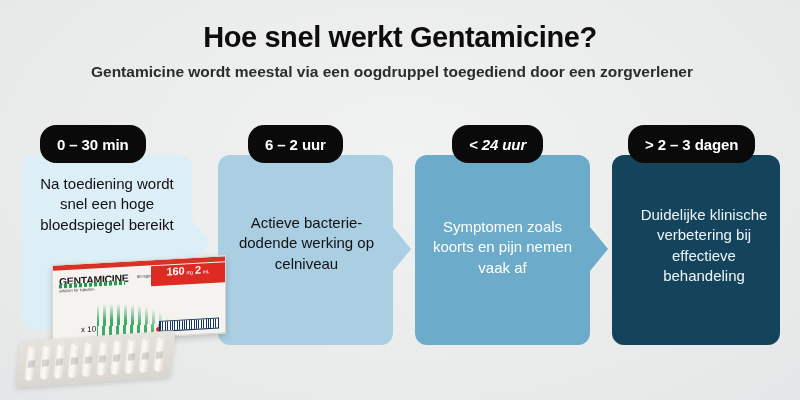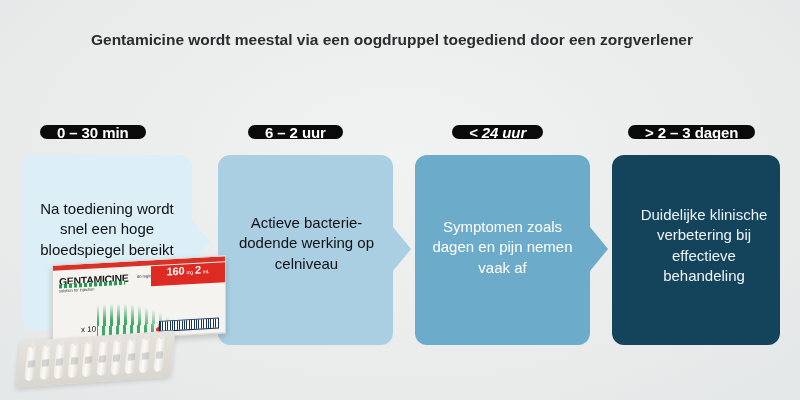--- a/index.html
+++ b/index.html
@@ -80,41 +80,41 @@
     width: 100%;
     text-align: center;
     font-size: 15px;
     line-height: 1.35;
     box-sizing: border-box;
     padding: 0 10px;
   }
   .badge {
     position: absolute;
     top: 0;
-    height: 14px;
+    height: 38px;
     border-radius: 16px;
     background: #0a0a0a;
     color: #ffffff;
     font-size: 15px;
     font-weight: bold;
     display: flex;
     align-items: center;
     justify-content: center;
     padding: 0 17px;
     white-space: nowrap;
     z-index: 5;
     letter-spacing: -0.1px;
   }
 
   
   .step1 { left: 22px; }
   .step1 .panel-wrap { left: 0; width: 170px; }
   .step1 .panel { width: 170px; height: 175px; background: #dceef6; }
   .step1 .arrow { left: 170px; top: 65px; border-left: 18px solid #dceef6; }
-  .step1 .panel-text { top: 44px; color: #101113; }
+  .step1 .panel-text { top: 19px; color: #101113; }
   .step1 .badge { left: 18px; }
 
   .step2 { left: 218px; }
   .step2 .panel-wrap { left: 0; width: 175px; }
   .step2 .panel { width: 175px; height: 190px; background: #aacfe3; }
   .step2 .arrow { left: 175px; top: 72px; border-left: 18px solid #aacfe3; }
   .step2 .panel-text { top: 58px; color: #101113; padding-left: 12px; }
   .step2 .badge { left: 30px; }
 
   .step3 { left: 415px; }
@@ -268,20 +268,21 @@
     background: rgba(150,150,150,0.35);
     border-radius: 1px;
   }
 </style>
 </head>
 <body>
 
 <div id="infographic">
 
   <div class="header">
+    <h1 class="title">Hoe snel werkt Gentamicine?</h1>
     <p class="subtitle">Gentamicine wordt meestal via een oogdruppel toegediend door een zorgverlener</p>
   </div>
 
   <div class="steps">
 
     <div class="step step1">
       <div class="panel-wrap">
         <div class="panel"></div>
         <div class="arrow"></div>
         <div class="panel-text">Na toediening wordt snel een hoge bloedspiegel bereikt</div>
@@ -295,21 +296,21 @@
         <div class="arrow"></div>
         <div class="panel-text">Actieve bacterie-dodende werking op celniveau</div>
       </div>
       <div class="badge">6 – 2 uur</div>
     </div>
 
     <div class="step step3">
       <div class="panel-wrap">
         <div class="panel"></div>
         <div class="arrow"></div>
-        <div class="panel-text">Symptomen zoals dagen en pijn nemen vaak af</div>
+        <div class="panel-text">Symptomen zoals koorts en pijn nemen vaak af</div>
       </div>
       <div class="badge">&lt; 24 uur</div>
     </div>
 
     <div class="step step4">
       <div class="panel-wrap">
         <div class="panel"></div>
         <div class="panel-text">Duidelijke klinische verbetering bij effectieve behandeling</div>
       </div>
       <div class="badge">&gt; 2 – 3 dagen</div>

